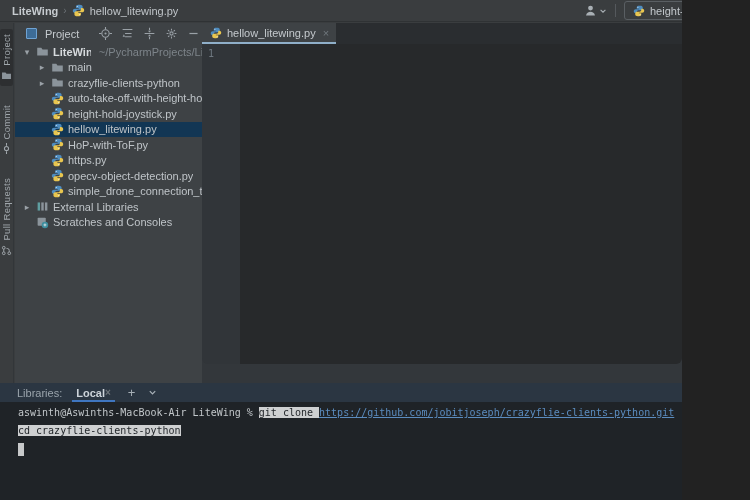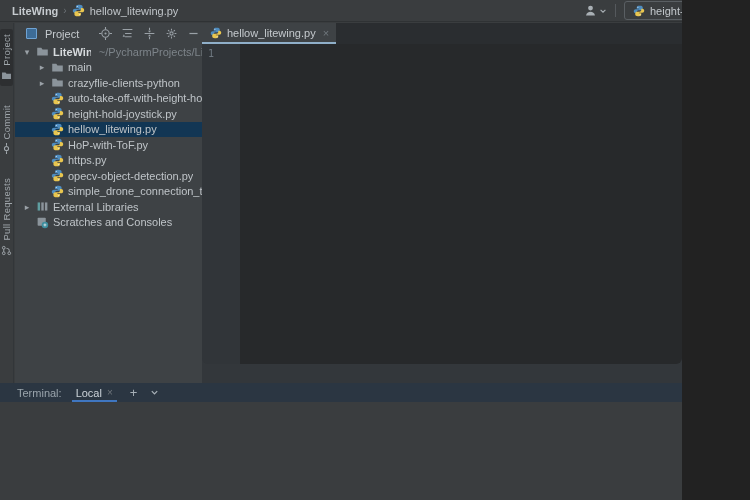--- a/index.html
+++ b/index.html
@@ -54,21 +54,21 @@
     background:#3e4245; border-bottom:2px solid #8fafc9; color:#c4c9cd; }
   .etab .close { color:#70777d; font-size:11px; margin-left:2px; }
   .editor-sheet { flex:1; display:flex; margin-bottom:19px; border-radius:0 0 6px 6px; overflow:hidden; }
   .gutter { width:38px; background:#313539; color:#6f7880;
     font-family:"DejaVu Sans Mono",monospace; font-size:10px; padding:4px 0 0 6px; }
   .code { flex:1; background:#27292b; }
   
   .term-header { position:absolute; top:383px; left:0; right:0; height:19px;
     background:#2b3642; display:flex; align-items:center; padding-left:17px; gap:10px; }
   .term-title { color:#9aa4ac; }
-  .term-tab { position:relative; height:19px; display:flex; align-items:center; gap:5px; padding:0 4px; }
+  .term-tab { position:relative; height:19px; display:flex; align-items:center; padding:0 4px;font-weight:bold; }
   .term-tab .lbl { color:#ccd3d9; }
   .term-tab .tclose { color:#6d747a; font-size:10px; }
   .term-tab::after { content:""; position:absolute; left:0; right:0; bottom:0; height:2px; background:#3f76c0; }
   .term-plus { color:#a7b0b7; font-size:13px; line-height:1; padding:0 3px; }
   .term-body { position:absolute; top:402px; left:0; right:0; bottom:0; background:#1f2327;
     font-family:"DejaVu Sans Mono",monospace; font-size:10px; line-height:18px;
     padding:2px 0 0 18px; color:#c2c7ca; }
   .tline { white-space:pre; }
   .hl { background:#ced0d1; color:#1f2327; }
   .url { color:#5b8cbf; text-decoration:underline; }
@@ -326,24 +326,29 @@
     </div>
     <div class="editor-sheet">
       <div class="gutter">
         <span>1</span>
       </div>
       <div class="code"></div>
     </div>
   </div>
 
   <div class="term-header">
-    <span class="term-title">Terminal:</span>
+    <span class="term-title">Libraries:</span>
     <div class="term-tab">
       <span class="lbl">Local</span>
       <span class="tclose">×</span>
     </div>
     <span class="term-plus">+</span>
     <svg width="9" height="9" viewBox="0 0 10 10">
         <path d="M2 3.5l3 3 3-3" fill="none" stroke="#a7b0b7" stroke-width="1.4"></path>
       </svg>
   </div>
+  <div class="term-body">
+    <div class="tline"><span>aswinth@Aswinths-MacBook-Air LiteWing % </span><span class="hl">git clone </span><span class="url">https://github.com/jobitjoseph/crazyflie-clients-python.git</span></div>
+    <div class="tline"><span class="hl">cd crazyflie-clients-python</span></div>
+    <div class="tline"><span class="cursor"></span></div>
+  </div>
 
 </div>
 
 </body></html>

